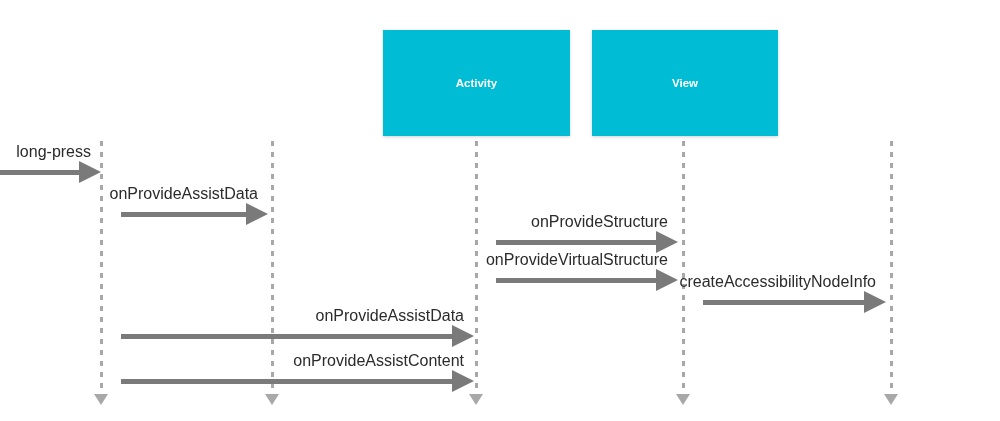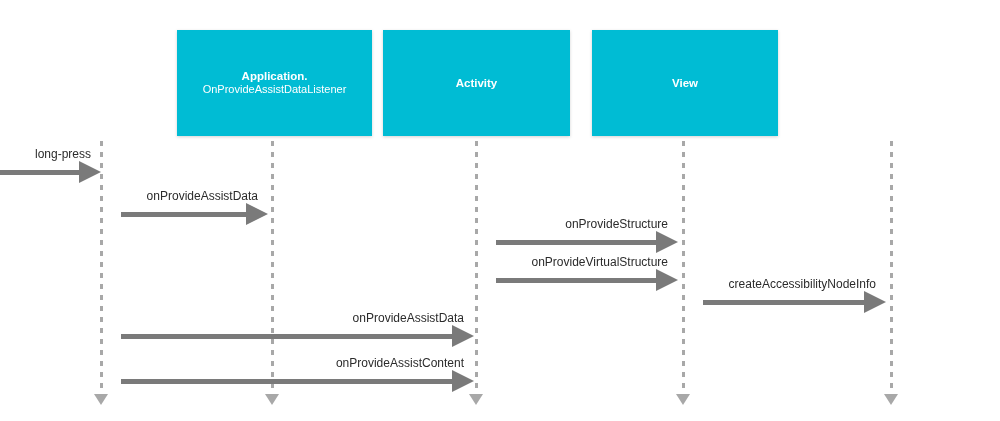--- a/index.html
+++ b/index.html
@@ -57,37 +57,31 @@
     top:-9px;
     width:0;height:0;
     border-top:11px solid transparent;
     border-bottom:11px solid transparent;
     border-left:22px solid #7a7a7a;
   }
   .msg-label{
     position:absolute;
     bottom:9px;
     white-space:nowrap;
-    font-size:12px;
+    font-size:16px;
     color:#2b2b2b;
   }
   .msg-label.right{right:10px;}
 </style>
 </head>
 <body>
 
 <div id="canvas">
 
 
-  <div class="participant" style="left:177px;top:30px;width:195px;height:106px;background:#00bcd4;">
-    <div>
-      <span class="ptitle">Application.</span>
-      <span class="psub">OnProvideAssistDataListener</span>
-    </div>
-  </div>
 
   <div class="participant" style="left:383px;top:30px;width:187px;height:106px;background:#00bcd4;">
     <div>
       <span class="ptitle">Activity</span>
     </div>
   </div>
 
   <div class="participant" style="left:592px;top:30px;width:186px;height:106px;background:#00bcd4;">
     <div>
       <span class="ptitle">View</span>

